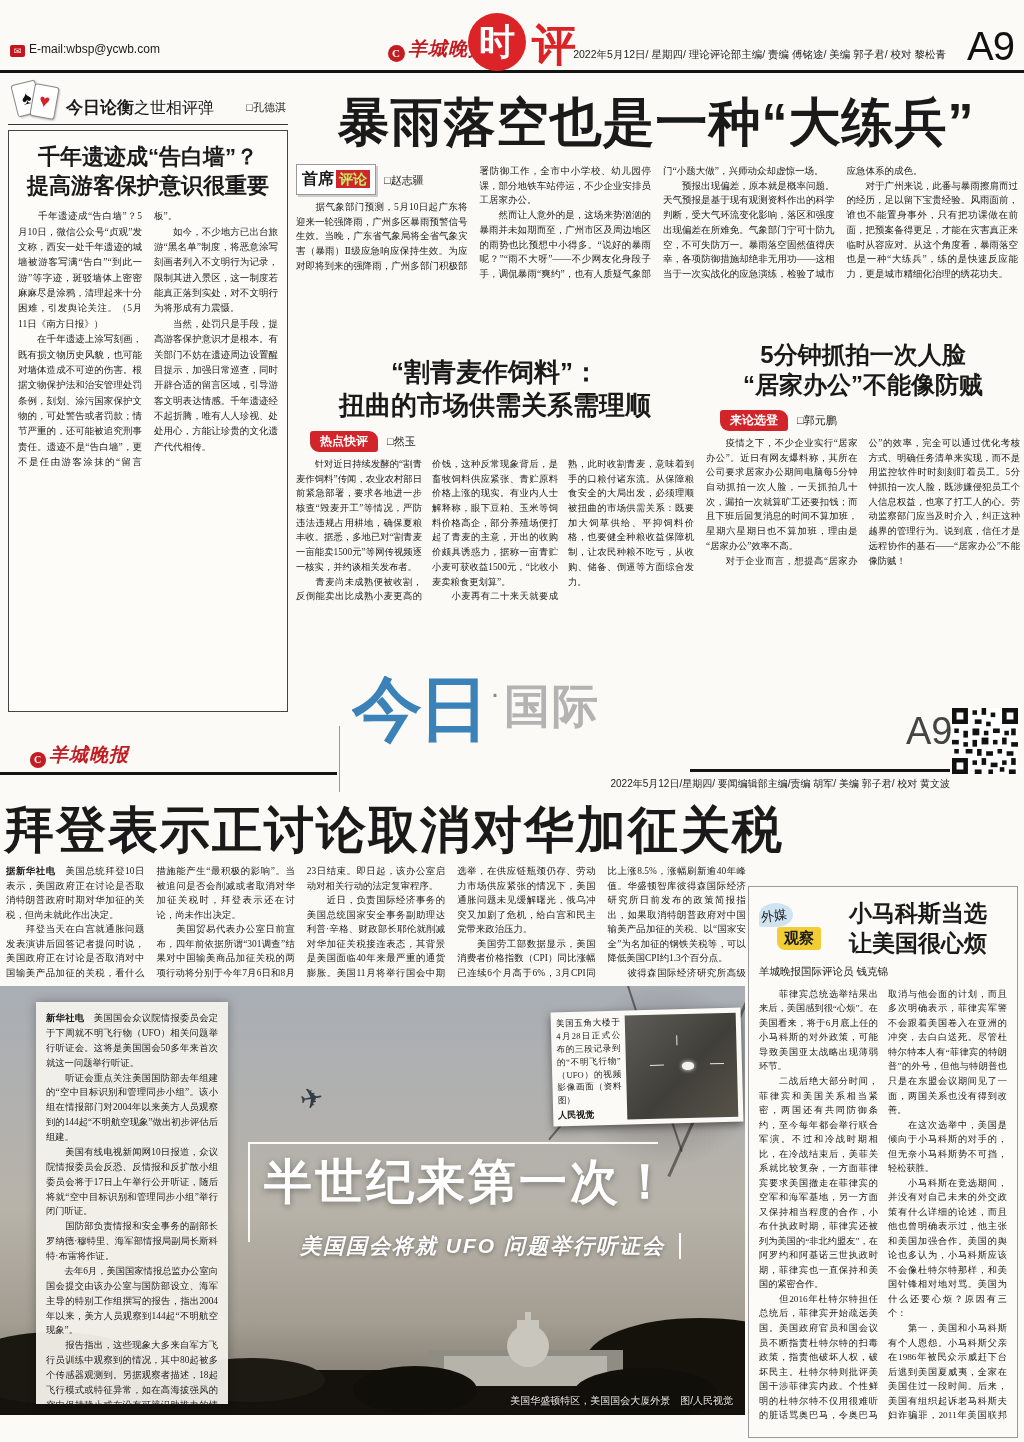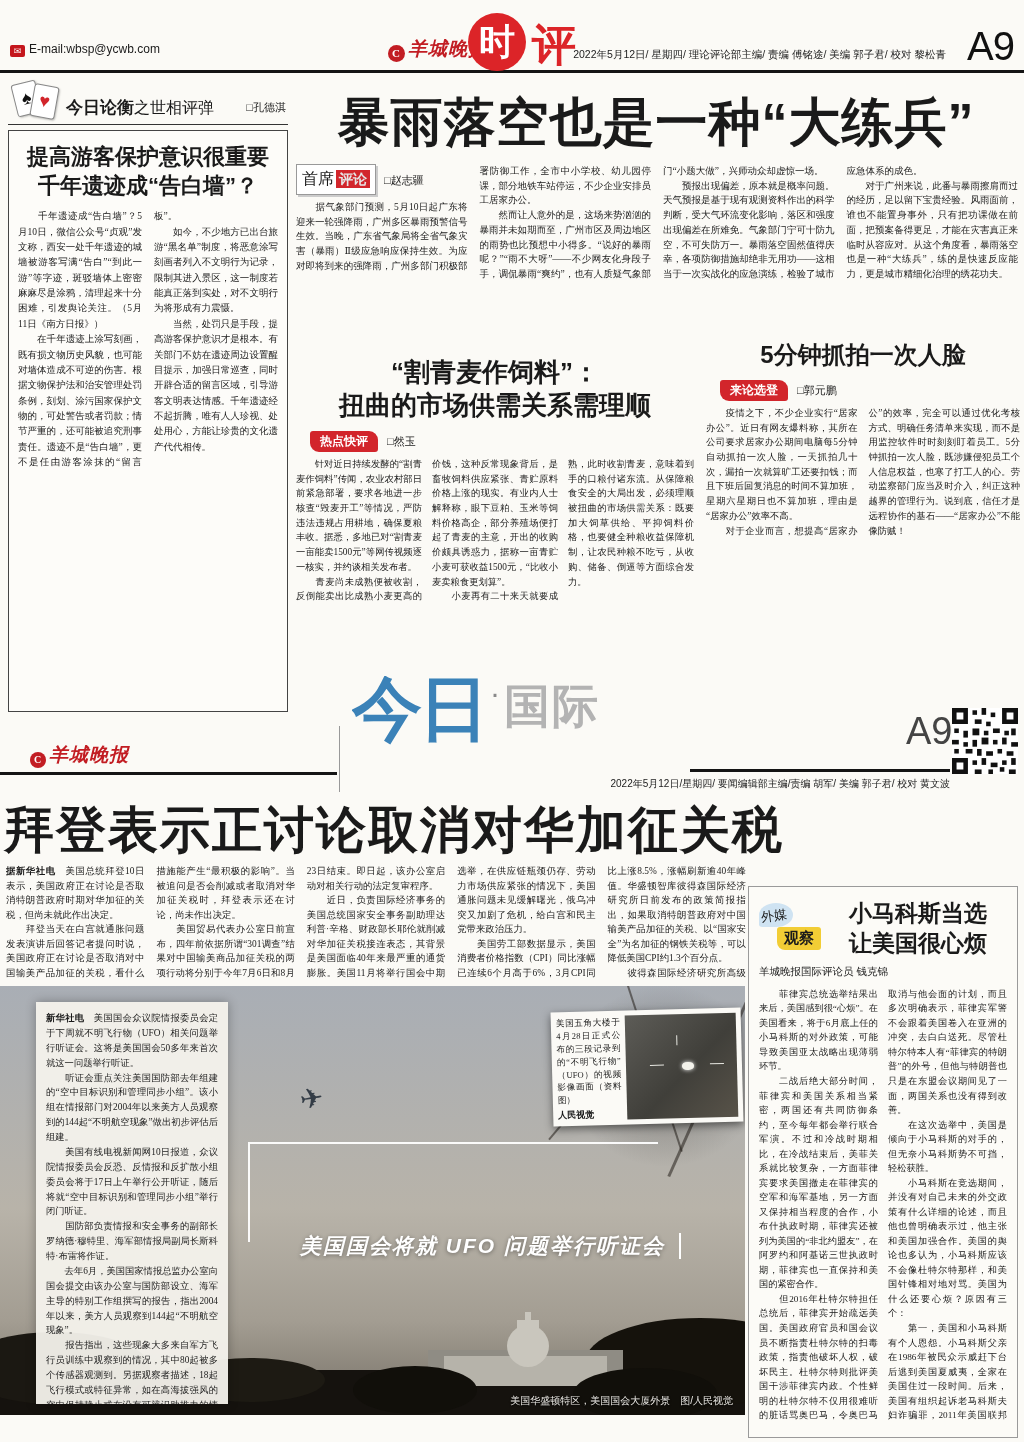--- a/index.html
+++ b/index.html
@@ -35,22 +35,22 @@
           padding:12px 9px 8px;background:#fdfcf9;}
   .lc-h{text-align:center;font-weight:900;font-size:22px;line-height:1.3;}
   #lc-text{margin-top:9px;column-count:2;column-gap:12px;font-size:9.5px;line-height:1.62;height:478px;}
   
   #chief-h{left:292px;top:88px;width:728px;font-size:52px;font-weight:900;text-align:center;
            letter-spacing:1px;white-space:nowrap;}
   #chief-cols{left:296px;top:164px;width:722px;height:172px;column-count:4;column-gap:12px;
               font-size:9.5px;line-height:1.55;}
   #chief-badge{margin-bottom:5px;}
   #chief-badge .bx{display:inline-block;border:1px solid #999;box-shadow:2px 2px 0 #ccc;padding:2px 5px;background:#fff;}
-  #chief-badge .b1{font-weight:400;font-size:16px;}
-  #chief-badge .b2{background:#d2252b;color:#e5e5e5;font-weight:bold;font-size:14px;padding:1px 3px;margin-left:2px;}
+  #chief-badge .b1{font-weight:700;font-size:16px;}
+  #chief-badge .b2{background:#d2252b;color:#bef264;font-weight:bold;font-size:14px;padding:1px 3px;margin-left:2px;}
   #chief-badge .au{font-size:11px;margin-left:8px;}
   
   #wheat{left:296px;top:356px;width:398px;}
   #face{left:706px;top:340px;width:314px;}
   .sub-h{text-align:center;font-weight:900;line-height:1.25;}
   #wheat .sub-h{font-size:26px;}
   #face .sub-h{font-size:24px;}
   .badge-row{display:flex;align-items:center;gap:9px;margin:10px 0 5px 14px;}
   .pill{background:#d2252b;color:#fff;font-weight:bold;font-size:12px;padding:2px 10px;
         border-radius:3px 9px 3px 9px;}
@@ -136,22 +136,22 @@
 <div class="abs sans" id="hdr-a9">A9</div>
 <div class="abs" id="rule-top"></div>
 
 <div class="abs" id="lc-head">
   <div class="card" id="card-spade">♠</div>
   <div class="card" id="card-heart">♥</div>
   <div class="sans" id="lc-series"><b>今日论衡</b><span>之世相评弹</span></div>
   <div class="sans" id="lc-author">□孔德淇</div>
 </div>
 <div class="abs" id="lc-box">
+  <div class="lc-h sans">千年遗迹成“告白墙”？</div>
   <div class="lc-h sans">提高游客保护意识很重要</div>
-  <div class="lc-h sans">千年遗迹成“告白墙”？</div>
   <div id="lc-text" class="just flow">　　千年遗迹成“告白墙”？5月10日，微信公众号“贞观”发文称，西安一处千年遗迹的城墙被游客写满“告白”“到此一游”等字迹，斑驳墙体上密密麻麻尽是涂鸦，清理起来十分困难，引发舆论关注。（5月11日《南方日报》）
 　　在千年遗迹上涂写刻画，既有损文物历史风貌，也可能对墙体造成不可逆的伤害。根据文物保护法和治安管理处罚条例，刻划、涂污国家保护文物的，可处警告或者罚款；情节严重的，还可能被追究刑事责任。遗迹不是“告白墙”，更不是任由游客涂抹的“留言板”。
 　　如今，不少地方已出台旅游“黑名单”制度，将恶意涂写刻画者列入不文明行为记录，限制其进入景区，这一制度若能真正落到实处，对不文明行为将形成有力震慑。
 　　当然，处罚只是手段，提高游客保护意识才是根本。有关部门不妨在遗迹周边设置醒目提示，加强日常巡查，同时开辟合适的留言区域，引导游客文明表达情感。千年遗迹经不起折腾，唯有人人珍视、处处用心，方能让珍贵的文化遗产代代相传。</div>
 </div>
 
 <div class="abs sans" id="chief-h">暴雨落空也是一种“大练兵”</div>
 <div class="abs just flow" id="chief-cols"><div id="chief-badge"><span class="bx sans"><span class="b1">首席</span><span class="b2">评论</span></span><span class="au">□赵志疆</span></div><span>　　据气象部门预测，5月10日起广东将迎来一轮强降雨，广州多区暴雨预警信号生效。当晚，广东省气象局将全省气象灾害（暴雨）Ⅱ级应急响应保持生效。为应对即将到来的强降雨，广州多部门积极部署防御工作，全市中小学校、幼儿园停课，部分地铁车站停运，不少企业安排员工居家办公。
 　　然而让人意外的是，这场来势汹汹的暴雨并未如期而至，广州市区及周边地区的雨势也比预想中小得多。“说好的暴雨呢？”“雨不大呀”——不少网友化身段子手，调侃暴雨“爽约”，也有人质疑气象部门“小题大做”，兴师动众却虚惊一场。
 　　预报出现偏差，原本就是概率问题。天气预报是基于现有观测资料作出的科学判断，受大气环流变化影响，落区和强度出现偏差在所难免。气象部门宁可十防九空，不可失防万一。暴雨落空固然值得庆幸，各项防御措施却绝非无用功——这相当于一次实战化的应急演练，检验了城市应急体系的成色。
@@ -164,20 +164,21 @@
     <span class="pill sans">热点快评</span>
     <span class="au">□然玉</span>
   </div>
   <div id="wheat-text" class="just flow">　　针对近日持续发酵的“割青麦作饲料”传闻，农业农村部日前紧急部署，要求各地进一步核查“毁麦开工”等情况，严防违法违规占用耕地，确保夏粮丰收。据悉，多地已对“割青麦一亩能卖1500元”等网传视频逐一核实，并约谈相关发布者。
 　　青麦尚未成熟便被收割，反倒能卖出比成熟小麦更高的价钱，这种反常现象背后，是畜牧饲料供应紧张、青贮原料价格上涨的现实。有业内人士解释称，眼下豆粕、玉米等饲料价格高企，部分养殖场便打起了青麦的主意，开出的收购价颇具诱惑力，据称一亩青贮小麦可获收益1500元，“比收小麦卖粮食更划算”。
 　　小麦再有二十来天就要成熟，此时收割青麦，意味着到手的口粮付诸东流。从保障粮食安全的大局出发，必须理顺被扭曲的市场供需关系：既要加大饲草供给、平抑饲料价格，也要健全种粮收益保障机制，让农民种粮不吃亏，从收购、储备、倒逼等方面综合发力。</div>
 </div>
 
 <div class="abs" id="face">
   <div class="sub-h sans">5分钟抓拍一次人脸</div>
+  <div class="sub-h sans">“居家办公”不能像防贼</div>
   <div class="badge-row">
     <span class="pill sans">来论选登</span>
     <span class="au">□郭元鹏</span>
   </div>
   <div id="face-text" class="just flow">　　疫情之下，不少企业实行“居家办公”。近日有网友爆料称，其所在公司要求居家办公期间电脑每5分钟自动抓拍一次人脸，一天抓拍几十次，漏拍一次就算旷工还要扣钱；而且下班后回复消息的时间不算加班，星期六星期日也不算加班，理由是“居家办公”效率不高。
 　　对于企业而言，想提高“居家办公”的效率，完全可以通过优化考核方式、明确任务清单来实现，而不是用监控软件时时刻刻盯着员工。5分钟抓拍一次人脸，既涉嫌侵犯员工个人信息权益，也寒了打工人的心。劳动监察部门应当及时介入，纠正这种越界的管理行为。说到底，信任才是远程协作的基石——“居家办公”不能像防贼！</div>
 </div>
 
 <div class="abs" id="mid-rule-l"></div>
 <div class="abs" id="mid-logo"><span class="mark">C</span><span>羊城晚报</span></div>
@@ -252,20 +253,21 @@
       <div id="inset-credit">人民视觉</div>
     </div>
     <div id="inset-img">
       <div id="ufo-blob"></div>
       <div class="hud" id="hud1"></div>
       <div class="hud" id="hud2"></div>
       <div class="hud" id="hud3"></div>
     </div>
   </div>
   <div class="abs" id="ov-bracket"></div>
+  <div class="abs sans" id="ov-title">半世纪来第一次！</div>
   <div class="abs sans" id="ov-sub"><span>美国国会将就 UFO 问题举行听证会</span><span id="ov-vline"></span></div>
   <svg id="capitol" viewBox="0 0 745 105" preserveAspectRatio="none">
     <rect x="0" y="60" width="745" height="45" fill="#15120e"></rect>
     <ellipse cx="55" cy="58" rx="95" ry="36" fill="#1b1812"></ellipse>
     <ellipse cx="250" cy="70" rx="75" ry="22" fill="#1d1a13"></ellipse>
     <ellipse cx="700" cy="52" rx="115" ry="44" fill="#15120c"></ellipse>
     <rect x="428" y="40" width="195" height="35" fill="#8f8c84"></rect>
     <rect x="444" y="46" width="163" height="30" fill="#b6b3aa"></rect>
     <circle cx="528" cy="36" r="21" fill="#c9c6bd"></circle>
     <rect x="517" y="10" width="22" height="20" fill="#c9c6bd"></rect>

